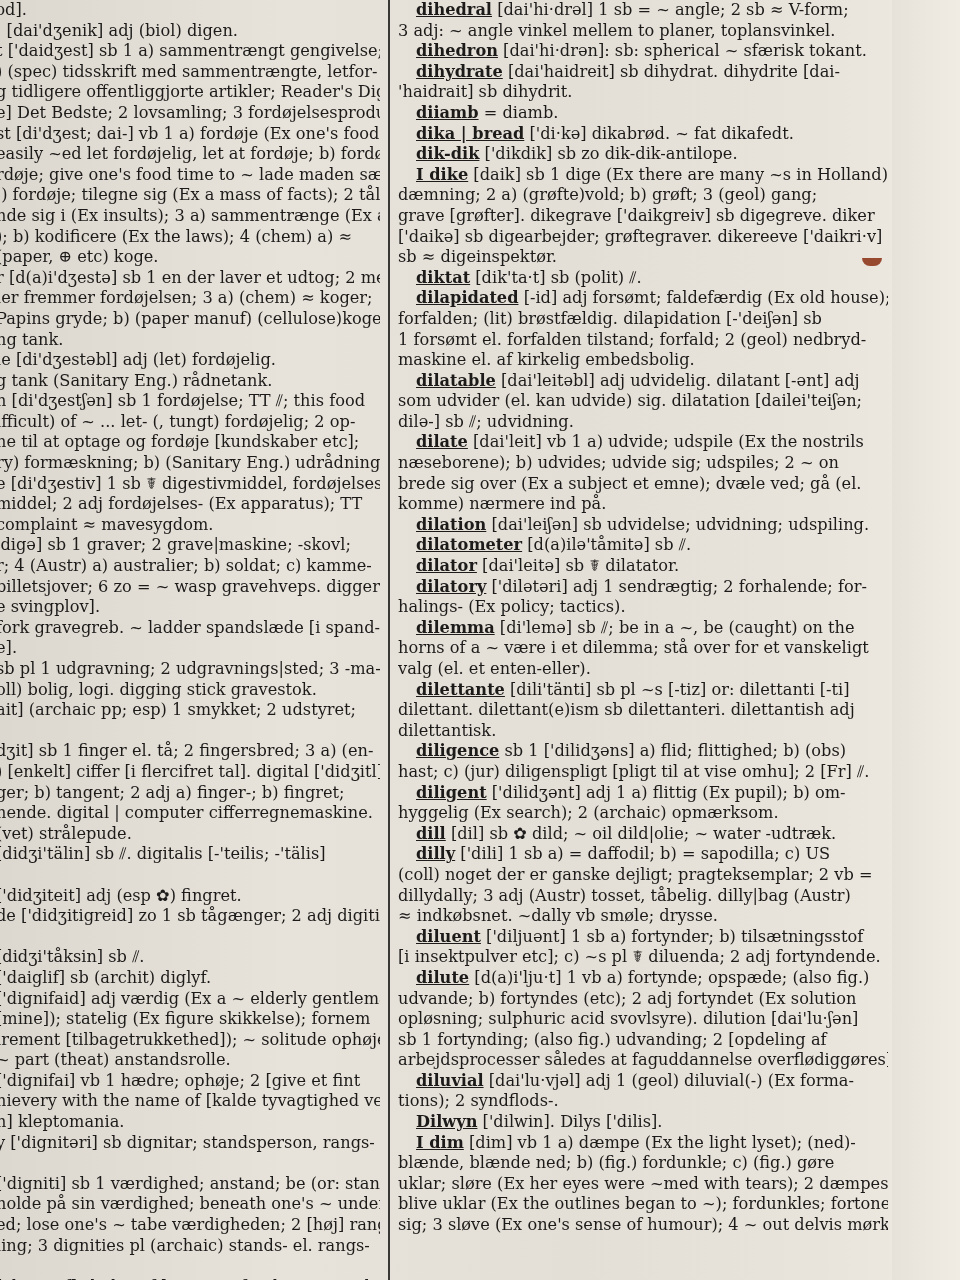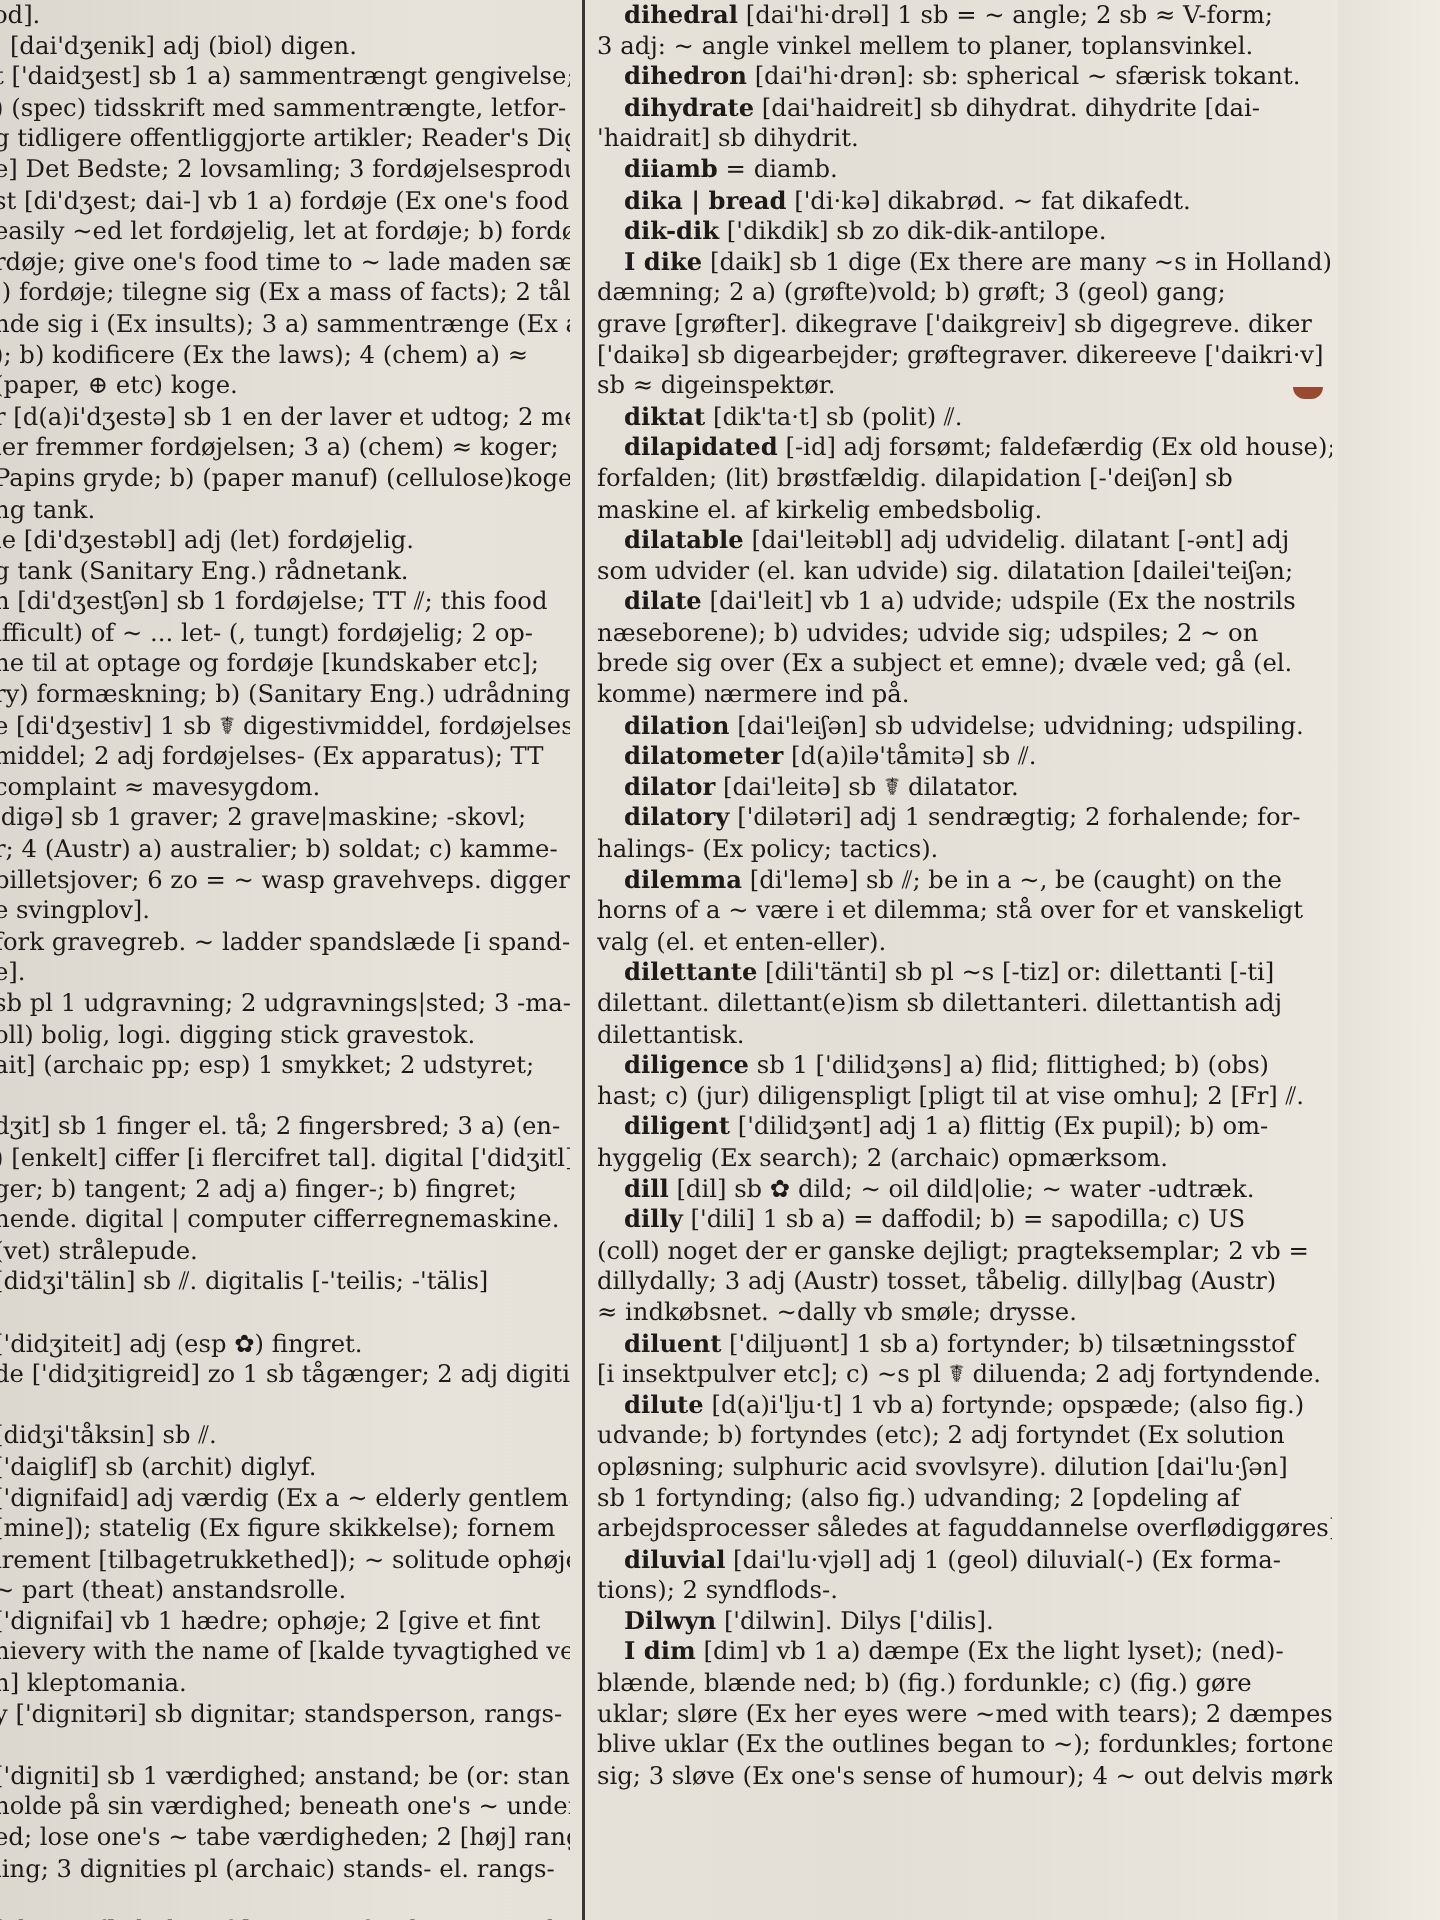--- a/index.html
+++ b/index.html
@@ -25,21 +25,21 @@
   .gutter-rule {
     position: absolute; top: 0; bottom: 0; left: 388px; width: 2px;
     background: #3a3835;
   }
   .right-margin {
     position: absolute; top: 0; bottom: 0; left: 892px; right: 0;
     background: linear-gradient(90deg, #e7e2d9, #f0ece4);
   }
   .line { white-space: nowrap; display: block; height: 20.6px; }
   .line.indent { padding-left: 18px; }
-  b { font-weight: 700; }
+  b { font-weight: 700; text-decoration: underline; }
   .stain {
     position: absolute; left: 862px; top: 258px; width: 20px; height: 8px;
     border-radius: 0 0 12px 12px; background: #8a2e12; opacity: .85;
   }
 </style>
 </head>
 <body>
 
 <div class="page">
   <div class="col col-left" id="left-col" style="padding-top: 0px;">
@@ -118,23 +118,25 @@
       <span class="line indent"><b>dika | bread</b> ['di·kə] dikabrød. ~ fat dikafedt.</span>
       <span class="line indent"><b>dik-dik</b> ['dikdik] sb zo dik-dik-antilope.</span>
       <span class="line indent"><b>I dike</b> [daik] sb 1 dige (Ex there are many ~s in Holland);</span>
       <span class="line">dæmning; 2 a) (grøfte)vold; b) grøft; 3 (geol) gang;</span>
       <span class="line">grave [grøfter]. dikegrave ['daikgreiv] sb digegreve. diker</span>
       <span class="line">['daikə] sb digearbejder; grøftegraver. dikereeve ['daikri·v]</span>
       <span class="line">sb ≈ digeinspektør.</span>
       <span class="line indent"><b>diktat</b> [dik'ta·t] sb (polit) ⫽.</span>
       <span class="line indent"><b>dilapidated</b> [-id] adj forsømt; faldefærdig (Ex old house);</span>
       <span class="line">forfalden; (lit) brøstfældig. dilapidation [-'deiʃən] sb</span>
+      <span class="line">1 forsømt el. forfalden tilstand; forfald; 2 (geol) nedbryd-</span>
       <span class="line">maskine el. af kirkelig embedsbolig.</span>
       <span class="line indent"><b>dilatable</b> [dai'leitəbl] adj udvidelig. dilatant [-ənt] adj</span>
       <span class="line">som udvider (el. kan udvide) sig. dilatation [dailei'teiʃən;</span>
+      <span class="line">dilə-] sb ⫽; udvidning.</span>
       <span class="line indent"><b>dilate</b> [dai'leit] vb 1 a) udvide; udspile (Ex the nostrils</span>
       <span class="line">næseborene); b) udvides; udvide sig; udspiles; 2 ~ on</span>
       <span class="line">brede sig over (Ex a subject et emne); dvæle ved; gå (el.</span>
       <span class="line">komme) nærmere ind på.</span>
       <span class="line indent"><b>dilation</b> [dai'leiʃən] sb udvidelse; udvidning; udspiling.</span>
       <span class="line indent"><b>dilatometer</b> [d(a)ilə'tåmitə] sb ⫽.</span>
       <span class="line indent"><b>dilator</b> [dai'leitə] sb ☤ dilatator.</span>
       <span class="line indent"><b>dilatory</b> ['dilətəri] adj 1 sendrægtig; 2 forhalende; for-</span>
       <span class="line">halings- (Ex policy; tactics).</span>
       <span class="line indent"><b>dilemma</b> [di'lemə] sb ⫽; be in a ~, be (caught) on the</span>

